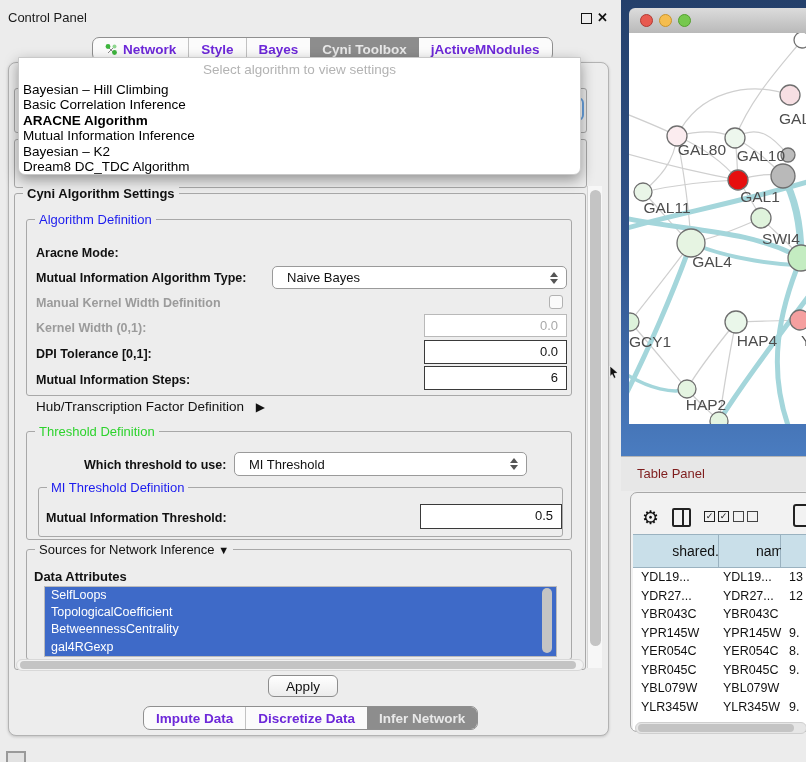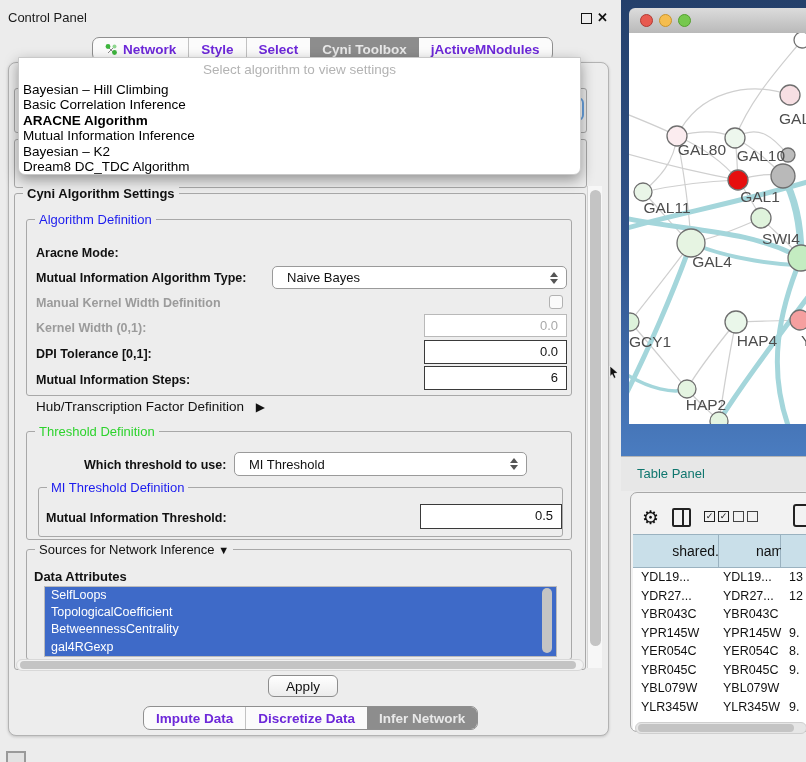--- a/index.html
+++ b/index.html
@@ -50,21 +50,21 @@
   .button{background:linear-gradient(#ffffff,#ececec);border:1px solid #8d8d8d;border-radius:6px;
           font-size:13.5px;display:flex;align-items:center;justify-content:center;box-sizing:border-box;}
   
   .desktop{left:621px;top:0;width:185px;height:456px;background:linear-gradient(180deg,#24406b 0%,#31548c 55%,#4a7cc0 100%);}
   .netwin-title{left:629px;top:8px;width:190px;height:25px;background:linear-gradient(#dcdcdc,#b9b9b9);
                 border-radius:6px 0 0 0;border-bottom:1px solid #9a9a9a;}
   .tlight{width:13px;height:13px;border-radius:50%;box-sizing:border-box;position:absolute;top:6px;}
   .netview{left:629px;top:33px;width:190px;height:391px;background:#fff;}
   
   .tp-titlebar{left:621px;top:456px;width:185px;height:34px;background:#e7e7e7;border-top:1px solid #b5b5b5;}
-  .tp-title{left:637px;top:466px;font-size:13px;color:#0f766e;}
+  .tp-title{left:637px;top:466px;font-size:13px;color:#7f1d1d;}
   .tp-panel{left:630px;top:492px;width:182px;height:240px;background:#f2f2f2;border:1px solid #a8a8a8;
             border-radius:7px;box-sizing:border-box;}
   .tp-white{left:633px;top:534px;width:176px;height:196px;background:#fff;}
   .tbl-head{display:flex;}
   .tbl-hcell{background:#c9dfe9;border:1px solid #9ab2c0;border-left:none;font-size:14px;
              display:flex;align-items:center;justify-content:center;height:34px;box-sizing:border-box;padding-left:48px;}
   .tbl-row{display:flex;height:18.5px;font-size:12.5px;align-items:center;background:#fff;}
   .tbl-c1{width:86px;padding-left:8px;box-sizing:border-box;}
   .tbl-c2{width:62px;padding-left:4px;box-sizing:border-box;}
   .tbl-c3{flex:1;padding-left:8px;}
@@ -95,21 +95,21 @@
           <circle cx="3" cy="3.5" r="2.4" fill="#3db53d"></circle>
           <circle cx="9.5" cy="9.5" r="2.4" fill="#3db53d"></circle>
           <circle cx="9.5" cy="3.5" r="2" fill="#8fd68f"></circle>
         </svg>
         <span>Network</span>
       </div>
       <div class="tab">
         <span>Style</span>
       </div>
       <div class="tab">
-        <span>Select</span>
+        <span>Bayes</span>
       </div>
       <div class="tab selected">
         <span>Cyni Toolbox</span>
       </div>
       <div class="tab">
         <span>jActiveMNodules</span>
       </div>
     </div>
 
   <div class="abs popup">

